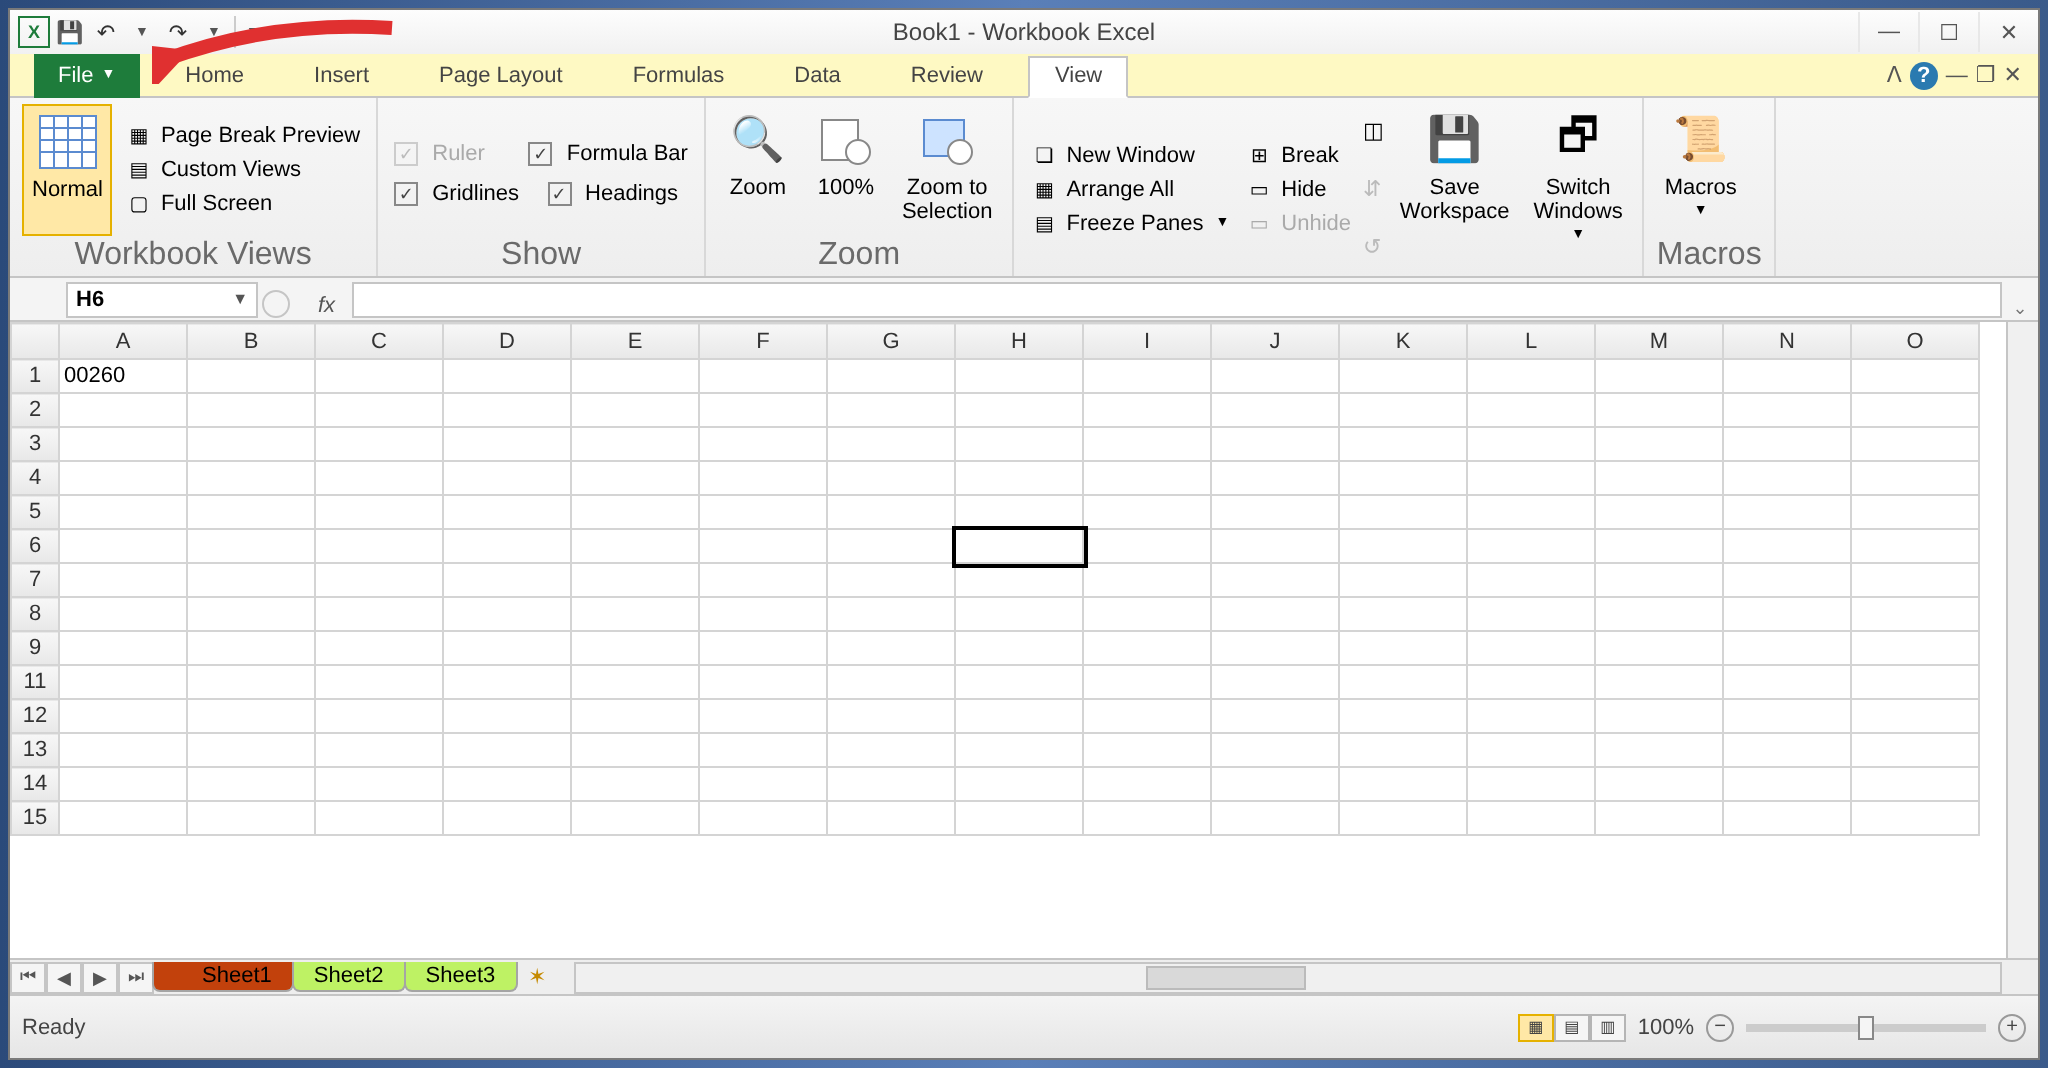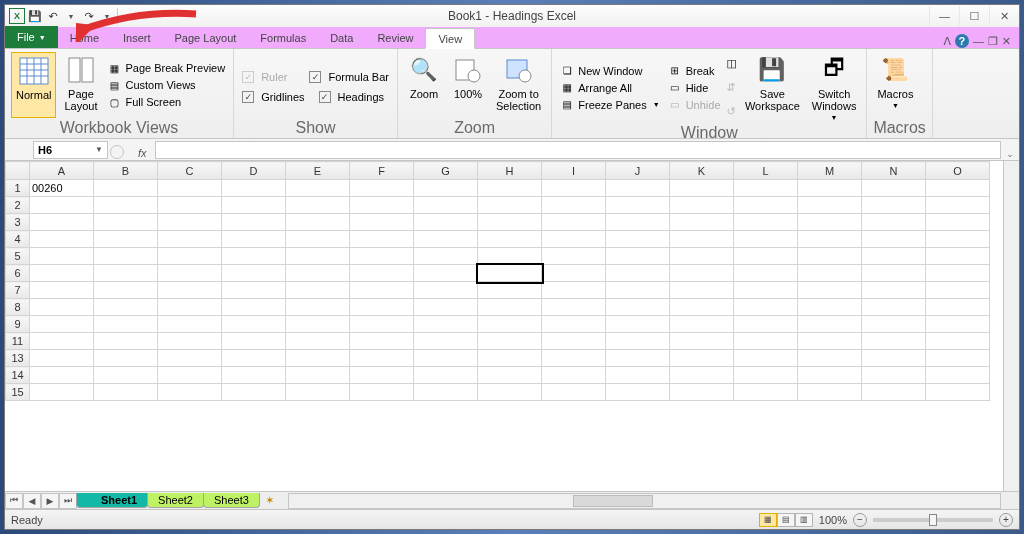--- a/index.html
+++ b/index.html
@@ -4,65 +4,65 @@
 <style>
 * { box-sizing: border-box; margin: 0; padding: 0; font-family: "Segoe UI", Tahoma, sans-serif; }
 body { width:1024px; height:534px; background:linear-gradient(90deg,#2b4a7a,#5a7fb8,#3a5a8a); overflow:hidden; position:relative; }
 .window { position:absolute; top:4px; left:4px; right:4px; bottom:4px; background:#fff; border:1px solid #7a7a7a; display:flex; flex-direction:column;}
 .titlebar { height:22px; background:linear-gradient(#fdfdfd,#f1f1f1); display:flex; align-items:center; font-size:12px; position:relative;}
 .qat { display:flex; align-items:center; gap:2px; padding-left:4px;}
 .qat .qicon { width:16px; height:16px; display:flex; align-items:center; justify-content:center; font-size:11px; color:#333;}
 .title-text { position:absolute; left:50%; transform:translateX(-50%); color:#444; font-size:12px;}
 .winctrls { margin-left:auto; display:flex;}
 .winctrls div { width:30px; height:20px; display:flex; align-items:center; justify-content:center; font-size:11px; color:#555; border-left:1px solid #e8e8e8;}
-.tabs { height:22px; display:flex; align-items:flex-end; background:#f0abfc; border-bottom:1px solid #c5c5c5; font-size:11px; padding-left:0; position:relative;}
+.tabs { height:22px; display:flex; align-items:center; background:#fef9c3; border-bottom:1px solid #c5c5c5; font-size:11px; padding-left:12px; position:relative;}
 .filetab { background:#1e7c3b; color:#fff; padding:3px 12px; height:22px; display:flex; align-items:center; border-radius:0; position:relative;}
-.tab { padding:3px 12px; height:21px; color:#444; display:flex; align-items:center;}
+.tab { padding:3px 12px; height:21px; color:#444; display:flex; align-items:center;margin-left:11px;}
 .tab.active { background:#fff; border:1px solid #c5c5c5; border-bottom:1px solid #fff; margin-bottom:-1px;}
 .tabhelp { margin-left:auto; display:flex; align-items:center; gap:4px; padding-right:8px; color:#555;}
 .tabhelp span{font-size:11px;}
 .ribbon { height:90px; background:linear-gradient(#f7f7f7,#eeeeee); border-bottom:1px solid #c5c5c5; display:flex; font-size:11px;}
 .group { border-right:1px solid #d8d8d8; padding:3px 6px 1px 6px; display:flex; flex-direction:column; justify-content:space-between;}
 .group-body { display:flex; gap:4px; flex:1;}
 .group-label { text-align:center; font-size:16px; color:#6a6a6a; padding-top:1px;}
 .bigbtn { display:flex; flex-direction:column; align-items:center; justify-content:flex-start; padding:2px 4px; min-width:40px; gap:2px;}
 .bigbtn.active { background:#ffe8a6; border:1px solid #e5b100;}
 .bigbtn .ico { width:32px; height:32px; display:flex; align-items:center; justify-content:center; font-size:22px;}
 .stack { display:flex; flex-direction:column; gap:1px; justify-content:center;}
 .smallbtn { display:flex; align-items:center; gap:4px; padding:1px 2px; white-space:nowrap;}
 .smallbtn .si{ width:14px; height:14px; display:inline-flex; align-items:center; justify-content:center; font-size:10px;}
 .chk { width:12px; height:12px; border:1px solid #888; display:inline-flex; align-items:center; justify-content:center; font-size:9px; color:#444; margin-right:3px;}
 .chk.disabled { color:#bbb; border-color:#ccc;}
 .formulabar { height:22px; border-bottom:1px solid #c5c5c5; display:flex; align-items:center; font-size:11px; background:#f4f4f4;}
-.namebox { width:75px; border:1px solid #c5c5c5; background:#fff; height:18px; margin:2px 2px 2px 28px; display:flex; align-items:center; padding:0 4px; font-weight:bold;}
+.namebox { width:96px; border:1px solid #c5c5c5; background:#fff; height:18px; margin:2px 2px 2px 28px; display:flex; align-items:center; padding:0 4px; font-weight:bold;}
 .namebox .dd { margin-left:auto; font-size:8px; color:#555;}
 .fxarea { display:flex; align-items:flex-end; flex:1;}
 .fxbox { border:1px solid #c5c5c5; background:#fff; height:18px; flex:1; margin-right:4px; display:flex; align-items:center; padding:0 4px;}
 .fxlabel { font-style:italic; padding:0 8px; color:#555;}
 .fxcircle{width:14px;height:14px;border:1px solid #c5c5c5;border-radius:50%;margin-right:6px;}
 .grid-area { flex:1; display:flex; position:relative; overflow:hidden;}
 .grid-main { flex:1; overflow:hidden; background:#fff; position:relative;}
 table.sheet { border-collapse:collapse; font-size:11px; table-layout:fixed;}
 table.sheet th, table.sheet td { border:1px solid #d4d4d4; height:17px; padding:0 2px; background:#fff; }
 table.sheet th { background:linear-gradient(#f7f7f7,#e8e8e8); font-weight:normal; color:#333; text-align:center;}
 table.sheet th.rowhdr { width:24px; text-align:center;}
 table.sheet .corner { width:24px; height:18px;}
 table.sheet th.colhdr { width:64px;}
 .cellsel { outline:2px solid #000;}
 .vscroll { width:16px; background:#f0f0f0; border-left:1px solid #c5c5c5;}
 .sheetbar { height:18px; display:flex; align-items:center; font-size:11px; background:#eee; border-top:1px solid #c5c5c5;}
 .sheetnav { display:flex; gap:0;}
 .sheetnav div { width:18px; height:16px; border:1px solid #c5c5c5; display:flex; align-items:center; justify-content:center; font-size:9px; color:#555; background:#f5f5f5;}
 .sheettab { padding:1px 10px; border:1px solid #a5a5a5; border-top:none; background:#fff; border-radius:0 0 4px 4px; margin-left:-1px;}
-.sheettab.active { font-weight:bold; background:#14b8a6;padding-left:24px;}
+.sheettab.active { font-weight:normal; background:#c2410c;padding-left:24px;}
 .sheettab.inactive { background:#bef264;}
 .newsheet { width:20px; display:flex; align-items:center; justify-content:center; color:#c58a00;}
 .hscroll { flex:1; height:16px; background:#f0f0f0; border:1px solid #c5c5c5; margin:0 18px 0 8px; position:relative;}
 .hscroll .thumb{position:absolute;left:40%;width:80px;top:1px;bottom:1px;background:#d9d9d9;border:1px solid #bbb;}
-.status { height:20px; background:linear-gradient(#f4f4f4,#e6e6e6); border-top:1px solid #c5c5c5; display:flex; align-items:center; font-size:11px; padding:0 6px; color:#444;}
+.status { height:32px; background:linear-gradient(#f4f4f4,#e6e6e6); border-top:1px solid #c5c5c5; display:flex; align-items:center; font-size:11px; padding:0 6px; color:#444;}
 .status .right { margin-left:auto; display:flex; align-items:center; gap:6px;}
 .viewbtns { display:flex;}
 .viewbtns div { width:18px; height:14px; border:1px solid #b5b5b5; display:flex; align-items:center; justify-content:center; font-size:8px; background:#f5f5f5;}
 .viewbtns div.active{ background:#ffe8a6; border-color:#e5b100;}
 .zoomslider { width:120px; height:4px; background:#ccc; position:relative;}
 .zoomslider .tick{position:absolute;left:50%;top:-3px;width:1px;height:10px;background:#888;}
 .zoomslider .knob{position:absolute;left:50%;top:-4px;width:8px;height:12px;background:#f5f5f5;border:1px solid #888;margin-left:-4px;}
 .zbtn{width:14px;height:14px;border:1px solid #999;border-radius:50%;display:flex;align-items:center;justify-content:center;font-size:10px;}
 .arrow-annot { position:absolute; top:6px; left:76px; z-index:50; pointer-events:none;}
 .fbexpand{width:14px;text-align:center;color:#777;font-size:9px;padding-right:4px;}
@@ -88,21 +88,21 @@
   <div class="titlebar">
     <div class="qat">
       <div class="qicon" style="color:#1e7c3b;font-weight:bold;border:1px solid #1e7c3b;font-size:9px;">X</div>
       <div class="qicon">💾</div>
       <div class="qicon">↶</div>
       <div class="qicon" style="font-size:7px;color:#555;">▼</div>
       <div class="qicon">↷</div>
       <div class="qicon" style="font-size:7px;color:#555;">▼</div>
       <div class="qicon" style="font-size:7px;color:#555;border-left:1px solid #ccc;padding-left:2px;">▼</div>
     </div>
-    <div class="title-text">Book1 - Headings Excel</div>
+    <div class="title-text">Book1 - Workbook Excel</div>
     <div class="winctrls">
       <div>—</div>
       <div>☐</div>
       <div>✕</div>
     </div>
   </div>
 
   <div class="tabs">
     <div class="filetab">
         <span>File</span>
@@ -134,30 +134,20 @@
                 <line x1="1" y1="7" x2="29" y2="7" stroke="#5b8bd0"></line>
                 <line x1="1" y1="13" x2="29" y2="13" stroke="#5b8bd0"></line>
                 <line x1="1" y1="19" x2="29" y2="19" stroke="#5b8bd0"></line>
                 <line x1="8" y1="1" x2="8" y2="27" stroke="#5b8bd0"></line>
                 <line x1="15" y1="1" x2="15" y2="27" stroke="#5b8bd0"></line>
                 <line x1="22" y1="1" x2="22" y2="27" stroke="#5b8bd0"></line>
               </svg>
             </div>
           <span>Normal</span>
         </div>
-        <div class="bigbtn">
-          <div class="ico">
-              <svg width="30" height="28">
-                <rect x="3" y="2" width="11" height="24" fill="#fff" stroke="#888"></rect>
-                <rect x="16" y="2" width="11" height="24" fill="#fff" stroke="#888"></rect>
-              </svg>
-            </div>
-          <span style="white-space:pre;text-align:center;">Page
-Layout</span>
-        </div>
         <div class="stack">
           <div class="smallbtn">
               <span class="si">▦</span>
               <span>Page Break Preview</span>
             </div>
           <div class="smallbtn">
               <span class="si">▤</span>
               <span>Custom Views</span>
             </div>
           <div class="smallbtn">
@@ -267,21 +257,20 @@
             <span style="white-space:pre;text-align:center;">Save
 Workspace</span>
           </div>
         <div class="bigbtn">
             <div class="ico">🗗</div>
             <span style="white-space:pre;text-align:center;">Switch
 Windows</span>
             <span style="font-size:7px;">▼</span>
           </div>
       </div>
-      <div class="group-label">Window</div>
     </div>
 
     <div class="group">
       <div class="group-body">
         <div class="bigbtn">
             <div class="ico">📜</div>
             <span>Macros</span>
             <span style="font-size:7px;">▼</span>
           </div>
       </div>
@@ -498,20 +487,38 @@
               <td></td>
               <td></td>
               <td></td>
               <td></td>
               <td></td>
               <td></td>
               <td></td>
               <td></td>
             </tr>
             <tr>
+              <th class="rowhdr">12</th>
+              <td></td>
+              <td></td>
+              <td></td>
+              <td></td>
+              <td></td>
+              <td></td>
+              <td></td>
+              <td></td>
+              <td></td>
+              <td></td>
+              <td></td>
+              <td></td>
+              <td></td>
+              <td></td>
+              <td></td>
+            </tr>
+            <tr>
               <th class="rowhdr">13</th>
               <td></td>
               <td></td>
               <td></td>
               <td></td>
               <td></td>
               <td></td>
               <td></td>
               <td></td>
               <td></td>

